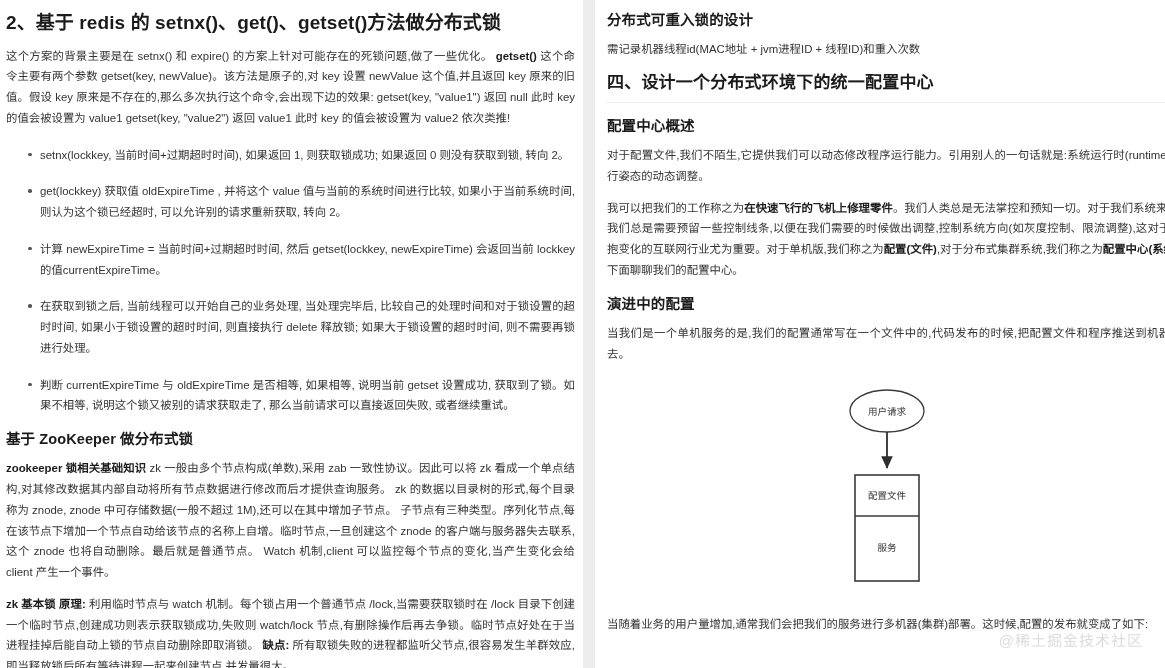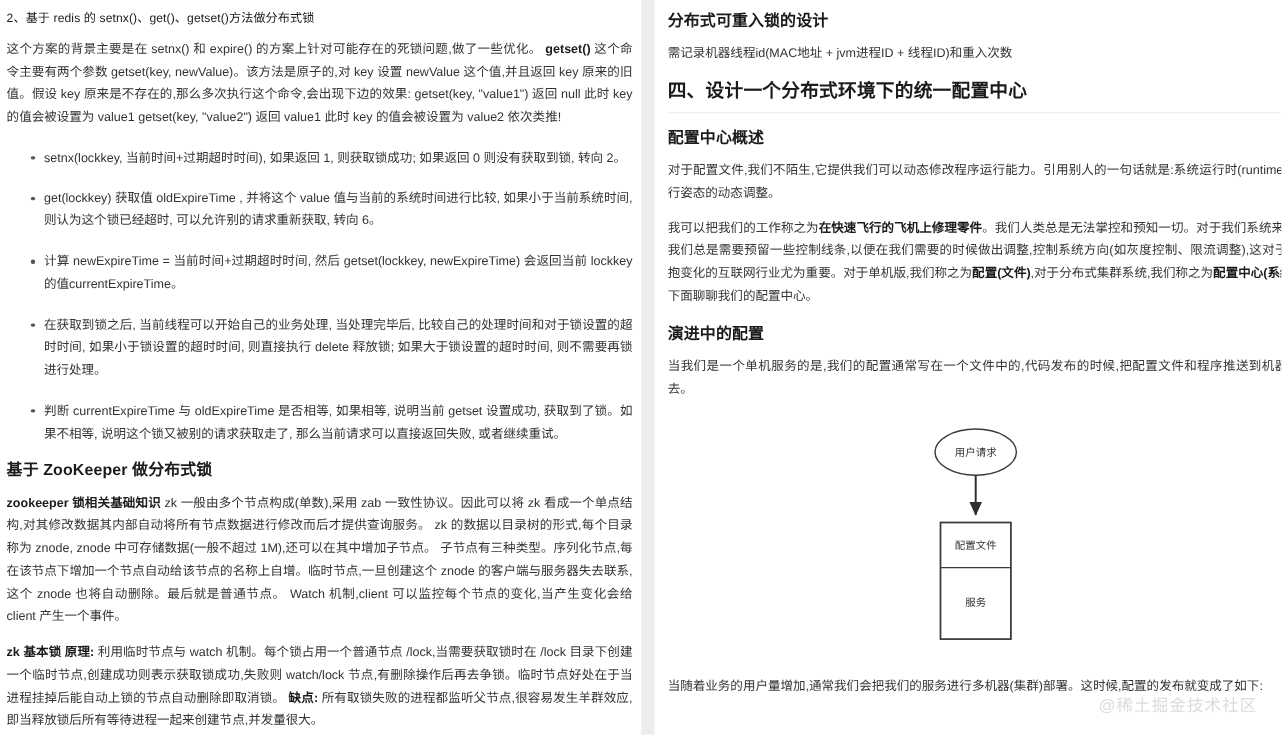--- a/index.html
+++ b/index.html
@@ -41,22 +41,22 @@
     background: #ededed;
     flex: 0 0 12px;
   }
   .col-right {
     width: 570px;
     padding: 6px 0 12px 12px;
   }
 
   
   h1.sec-h1 {
-    font-size: 11px;
-    font-weight: normal;
+    font-size: 19px;
+    font-weight: bold;
     color: #1b1b1b;
     margin: 4px 0 10px 0;
     line-height: 1.35;
     letter-spacing: .1px;
   }
   h2.sec-h2 {
     font-size: 17px;
     font-weight: bold;
     color: #1b1b1b;
     margin: 10px 0 6px 0;
@@ -166,21 +166,21 @@
 
   <div class="col col-left">
 
     <h1 class="sec-h1">2、基于 redis 的 setnx()、get()、getset()方法做分布式锁</h1>
 
     <p class="para"><span>这个方案的背景主要是在 setnx() 和 expire() 的方案上针对可能存在的死锁问题,做了一些优化。 </span><span class="b">getset()</span><span> 这个命令主要有两个参数 getset(key, newValue)。该方法是原子的,对 key 设置 newValue 这个值,并且返回 key 原来的旧值。假设 key 原来是不存在的,那么多次执行这个命令,会出现下边的效果: getset(key, "value1") 返回 null 此时 key 的值会被设置为 value1 getset(key, "value2") 返回 value1 此时 key 的值会被设置为 value2 依次类推!</span></p>
 
 
     <ul class="bullets">
       <li>setnx(lockkey, 当前时间+过期超时时间), 如果返回 1, 则获取锁成功; 如果返回 0 则没有获取到锁, 转向 2。</li>
-      <li>get(lockkey) 获取值 oldExpireTime , 并将这个 value 值与当前的系统时间进行比较, 如果小于当前系统时间, 则认为这个锁已经超时, 可以允许别的请求重新获取, 转向 6。</li>
+      <li>get(lockkey) 获取值 oldExpireTime , 并将这个 value 值与当前的系统时间进行比较, 如果小于当前系统时间, 则认为这个锁已经超时, 可以允许别的请求重新获取, 转向 2。</li>
       <li>计算 newExpireTime = 当前时间+过期超时时间, 然后 getset(lockkey, newExpireTime) 会返回当前 lockkey 的值currentExpireTime。</li>
       <li>在获取到锁之后, 当前线程可以开始自己的业务处理, 当处理完毕后, 比较自己的处理时间和对于锁设置的超时时间, 如果小于锁设置的超时时间, 则直接执行 delete 释放锁; 如果大于锁设置的超时时间, 则不需要再锁进行处理。</li>
       <li>判断 currentExpireTime 与 oldExpireTime 是否相等, 如果相等, 说明当前 getset 设置成功, 获取到了锁。如果不相等, 说明这个锁又被别的请求获取走了, 那么当前请求可以直接返回失败, 或者继续重试。</li>
     </ul>
 
     <h3 class="sec-h3">基于 ZooKeeper 做分布式锁</h3>
 
     <p class="para"><span class="b">zookeeper 锁相关基础知识</span><span> zk 一般由多个节点构成(单数),采用 zab 一致性协议。因此可以将 zk 看成一个单点结构,对其修改数据其内部自动将所有节点数据进行修改而后才提供查询服务。 zk 的数据以目录树的形式,每个目录称为 znode, znode 中可存储数据(一般不超过 1M),还可以在其中增加子节点。 子节点有三种类型。序列化节点,每在该节点下增加一个节点自动给该节点的名称上自增。临时节点,一旦创建这个 znode 的客户端与服务器失去联系,这个 znode 也将自动删除。最后就是普通节点。 Watch 机制,client 可以监控每个节点的变化,当产生变化会给 client 产生一个事件。</span></p>
 
     <p class="para"><span class="b">zk 基本锁 原理:</span><span> 利用临时节点与 watch 机制。每个锁占用一个普通节点 /lock,当需要获取锁时在 /lock 目录下创建一个临时节点,创建成功则表示获取锁成功,失败则 watch/lock 节点,有删除操作后再去争锁。临时节点好处在于当进程挂掉后能自动上锁的节点自动删除即取消锁。 </span><span class="b">缺点:</span><span> 所有取锁失败的进程都监听父节点,很容易发生羊群效应,即当释放锁后所有等待进程一起来创建节点,并发量很大。</span></p>

